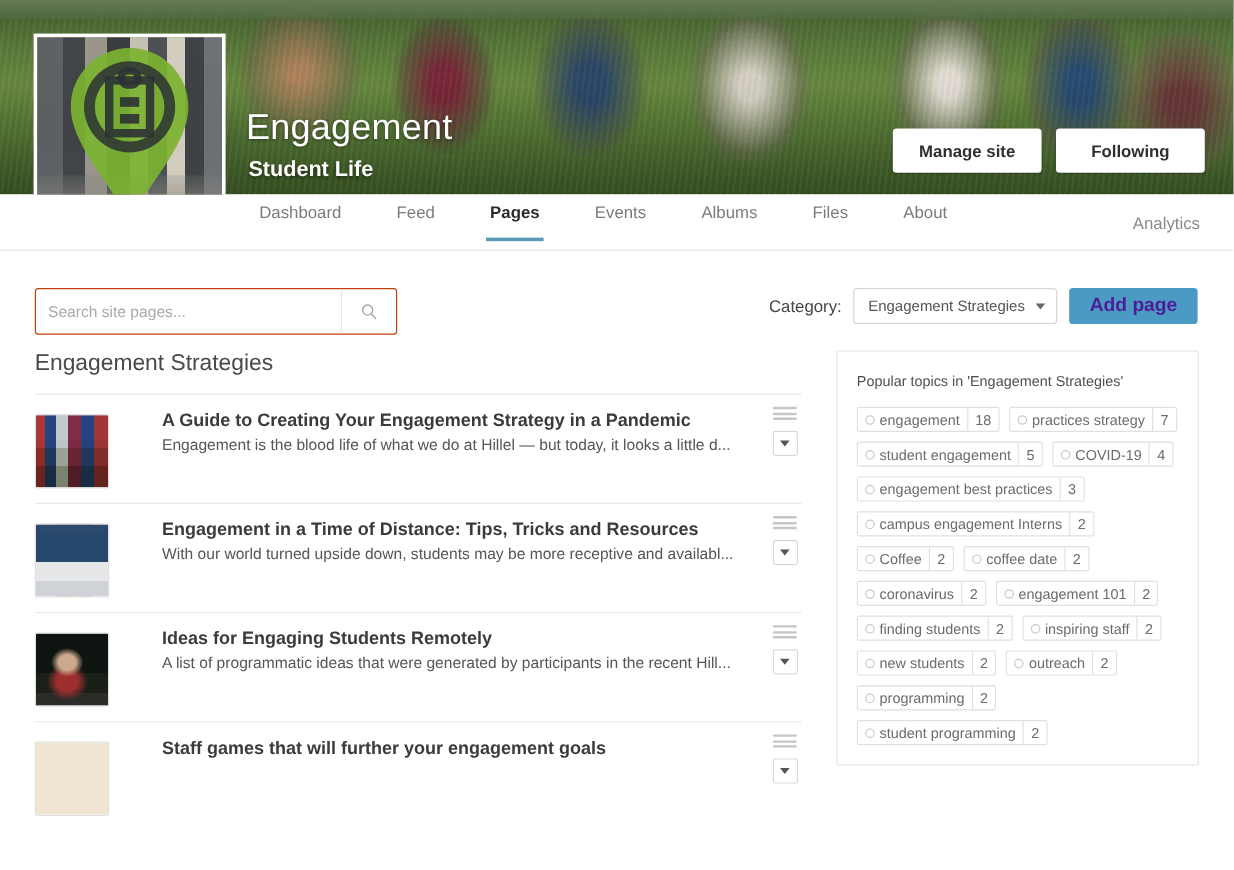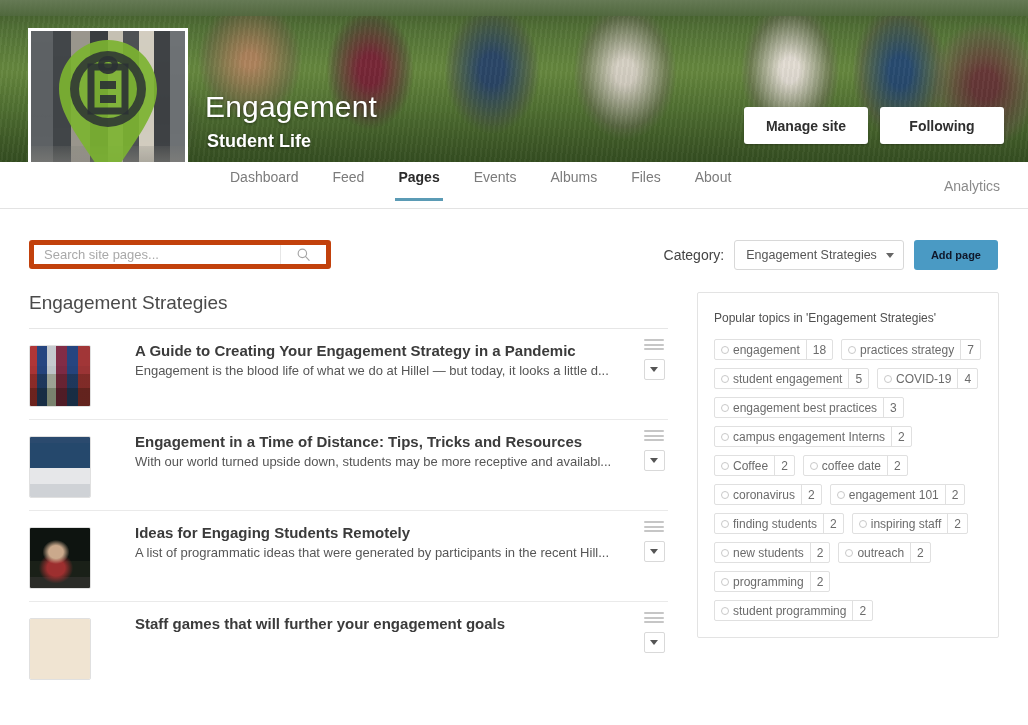--- a/index.html
+++ b/index.html
@@ -129,25 +129,25 @@
 
   
   .navbar {
     position: relative;
     height: 47px;
     background: #ffffff;
     border-bottom: 1px solid #e3e3e3;
   }
   .nav-tabs {
     position: absolute;
-    left: 213px; top: 0;
+    left: 199px; top: 0;
     display: flex;
     height: 30px;
     align-items: center;
-    gap: 0;
+    gap: 12px;
   }
   .nav-tab {
     position: relative;
     padding: 0 17px;
     height: 47px;
     display: flex;
     align-items: center;
     font-size: 14px;
     color: #7b7b7b;
     cursor: pointer;
@@ -170,22 +170,22 @@
     height: 47px;
     display: flex;
     align-items: center;
     font-size: 14px;
     color: #8a8a8a;
     cursor: pointer;
   }
   .search-wrap {
     position: absolute;
     left: 29px; top: 240px;
-    width: 302px; height: 29px;
-    border: 5px solid #c2410c;
+    width: 302px; height: 39px;
+    border: 1px solid #c2410c;
     border-radius: 3px;
     display: flex;
     align-items: stretch;
     background: #fff;
   }
   .search-input {
     flex: 1;
     border: none;
     outline: none;
     padding: 0 10px;
@@ -240,22 +240,22 @@
     border-left: 4px solid transparent;
     border-right: 4px solid transparent;
     border-top: 5px solid #666;
   }
   .add-page-btn {
     background: #4a9ac4;
     border: none;
     border-radius: 3px;
     height: 30px;
     padding: 0 17px;
-    color: #0f172a;
-    font-size: 11px;
+    color: #4c1d95;
+    font-size: 16px;
     font-weight: bold;
     cursor: pointer;
     font-family: "Liberation Sans", sans-serif;
   }
 
   
   .content {
     position: absolute;
     left: 0; top: 292px;
     width: 1028px;

